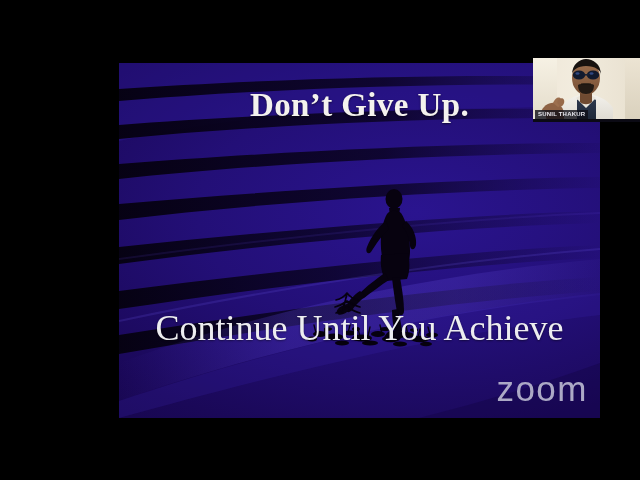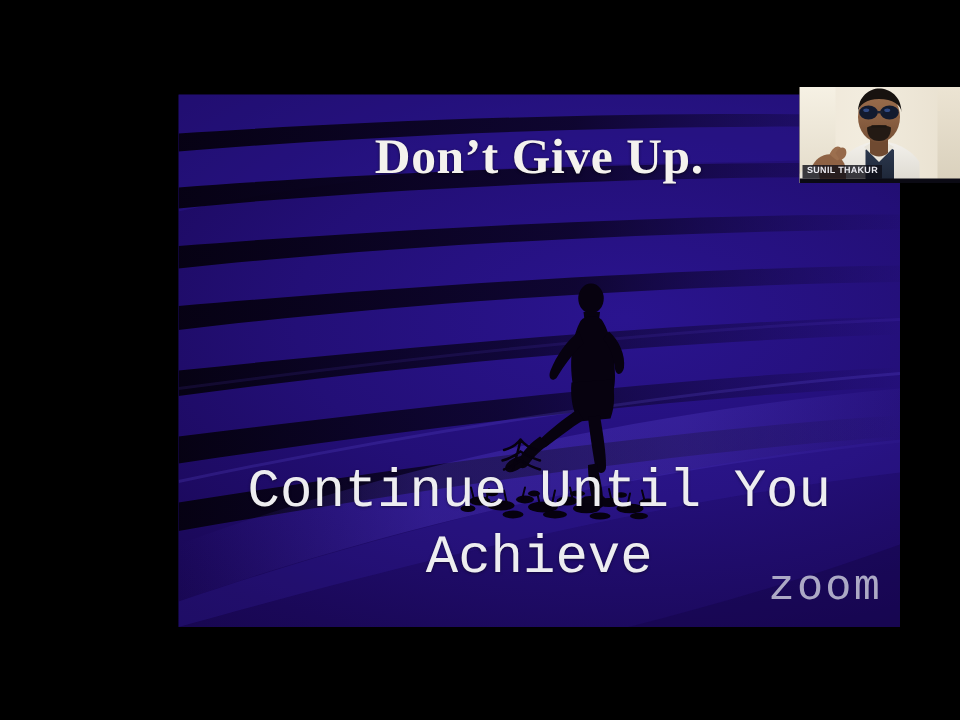--- a/index.html
+++ b/index.html
@@ -45,35 +45,35 @@
     color:#f4f2ee;
     text-shadow:0 1px 2px rgba(0,0,0,.55);
     white-space:nowrap;
   }
 
   
   #caption {
     position:absolute;
     left:8px; right:8px; top:243px;
     text-align:center;
-    font-family:Liberation Mono, monospace;
+    font-family:Liberation Serif, serif;
     font-weight:normal;
     font-size:36px;
     line-height:1.23;
     color:#ededf0;
     text-shadow:0 1px 2px rgba(0,0,0,.45);
   }
   #caption .l2 { display:block; }
 
   
   #zoom-watermark {
     position:absolute;
     right:12px; bottom:12px;
-    font-family:Liberation Mono, monospace;
-    font-size:29px;
+    font-family:Liberation Sans, sans-serif;
+    font-size:35px;
     font-weight:500;
     letter-spacing:1.5px;
     color:#b9b7cf;
     opacity:.92;
     line-height:1;
   }
 
   
   #runner { position:absolute; left:171px; top:110px; width:150px; height:180px; }
   #runner svg { width:100%; height:100%; display:block; }

